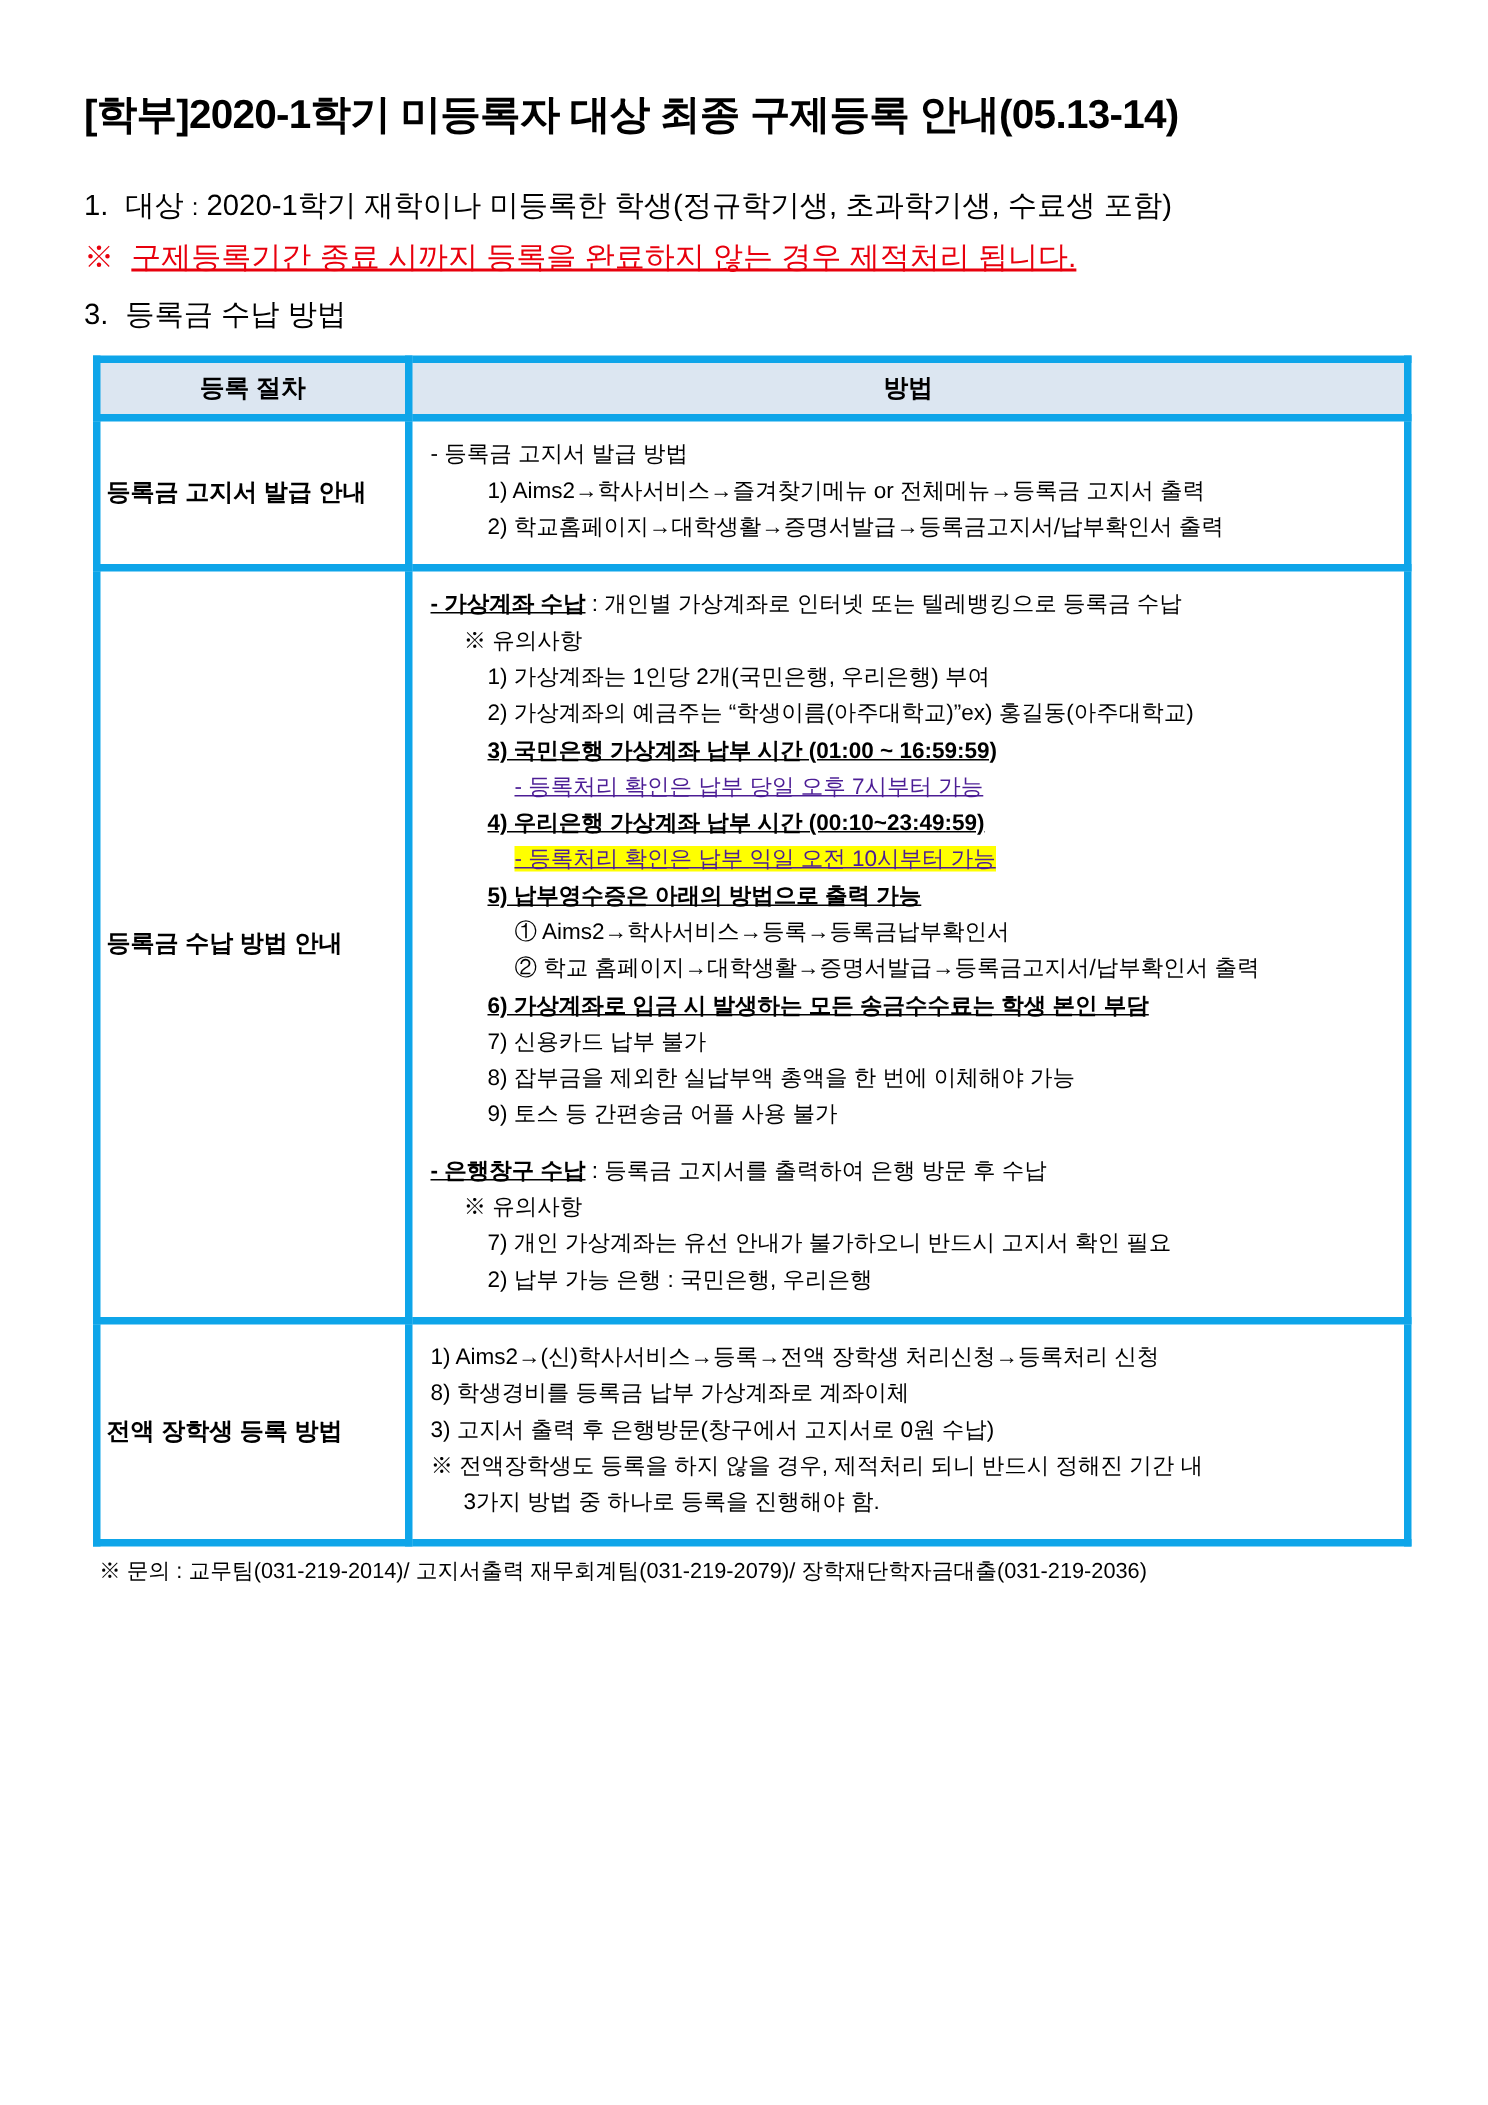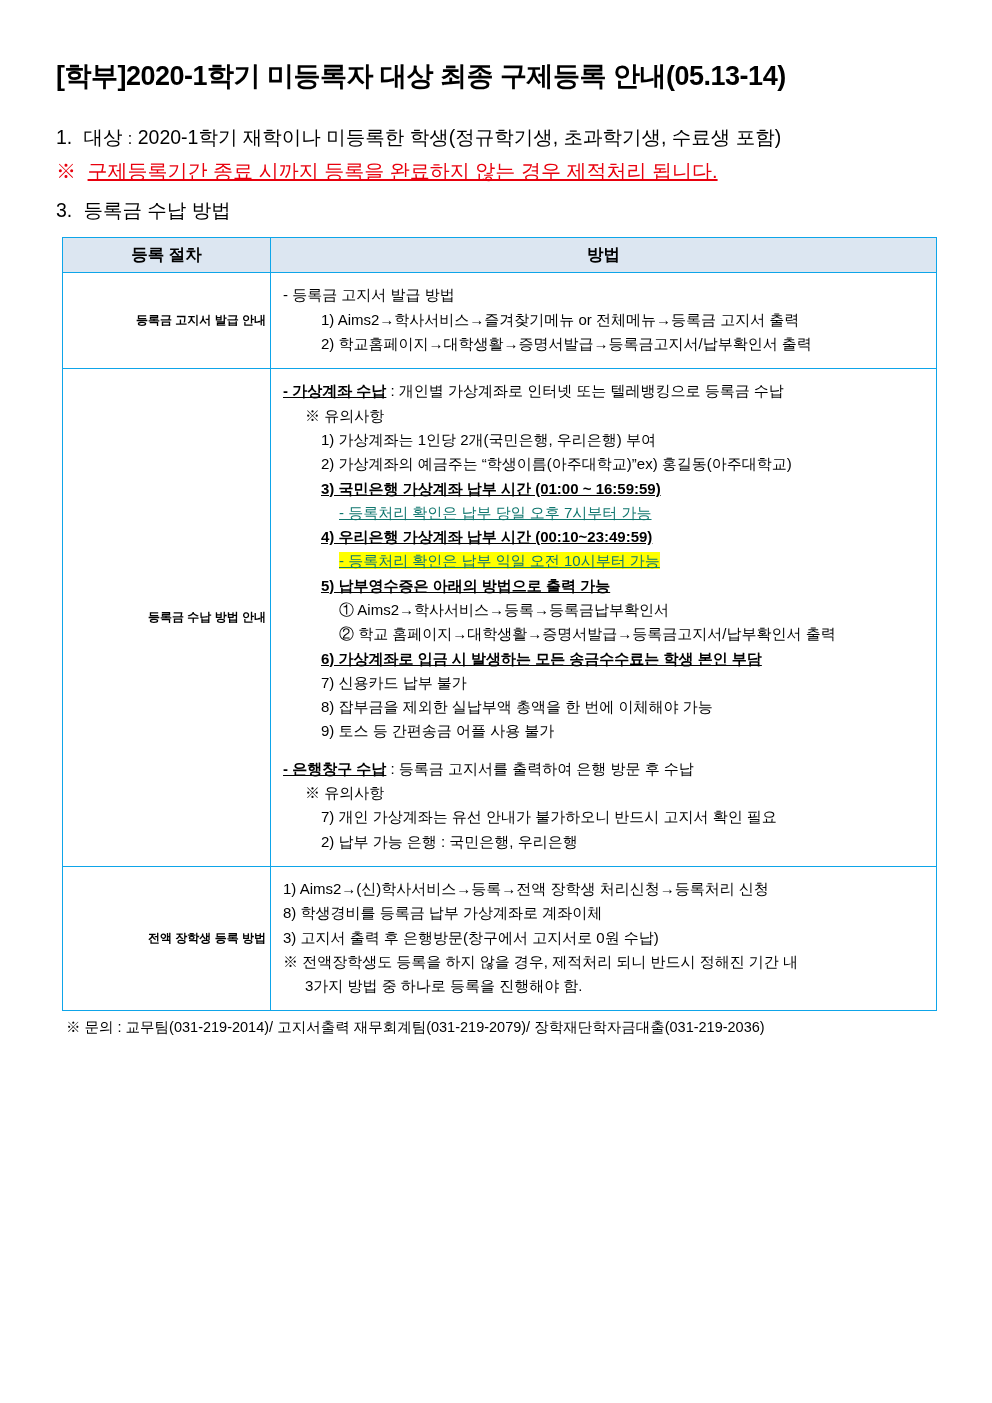--- a/index.html
+++ b/index.html
@@ -58,54 +58,54 @@
     margin-top: 10px;
     margin-bottom: 12px;
   }
   table.reg {
     border-collapse: collapse;
     width: 874px;
     margin-left: 6px;
     table-layout: fixed;
   }
   table.reg th, table.reg td {
-    border: 1px solid #0ea5e9;
+    border: 5px solid #0ea5e9;
     vertical-align: middle;
     margin-left: 14px;
   }
   table.reg thead th {
     background: #dce6f1;
     font-size: 16.5px;
     font-weight: bold;
     height: 30px;
     padding: 2px 0;
   }
   .col1 { width: 208px; }
   .col2 { width: 666px; }
   td.rowhead {
-    text-align: right;
-    font-size: 12px;
+    text-align: left;
+    font-size: 16px;
     font-weight: bold;
     padding: 6px 4px;
   }
   td.body {
     padding: 10px 12px 12px 12px;
     font-size: 15px;
     line-height: 1.62;
   }
   .b-line {
     white-space: nowrap;
   }
   .i1 { padding-left: 0px; }
   .i2 { padding-left: 22px; }
   .i3 { padding-left: 38px; }
   .i4 { padding-left: 56px; }
   .u { text-decoration: underline; }
   .bold { font-weight: bold; }
-  .red { color: #0f766e; }
+  .red { color: #4c1d95; }
   .hl { background: #ffff00; }
   .gap { height: 13px; }
   .footnote {
     margin-left: 10px;
     margin-top: 7px;
     font-size: 14.5px;
     white-space: nowrap;
   }
 </style>
 </head>

